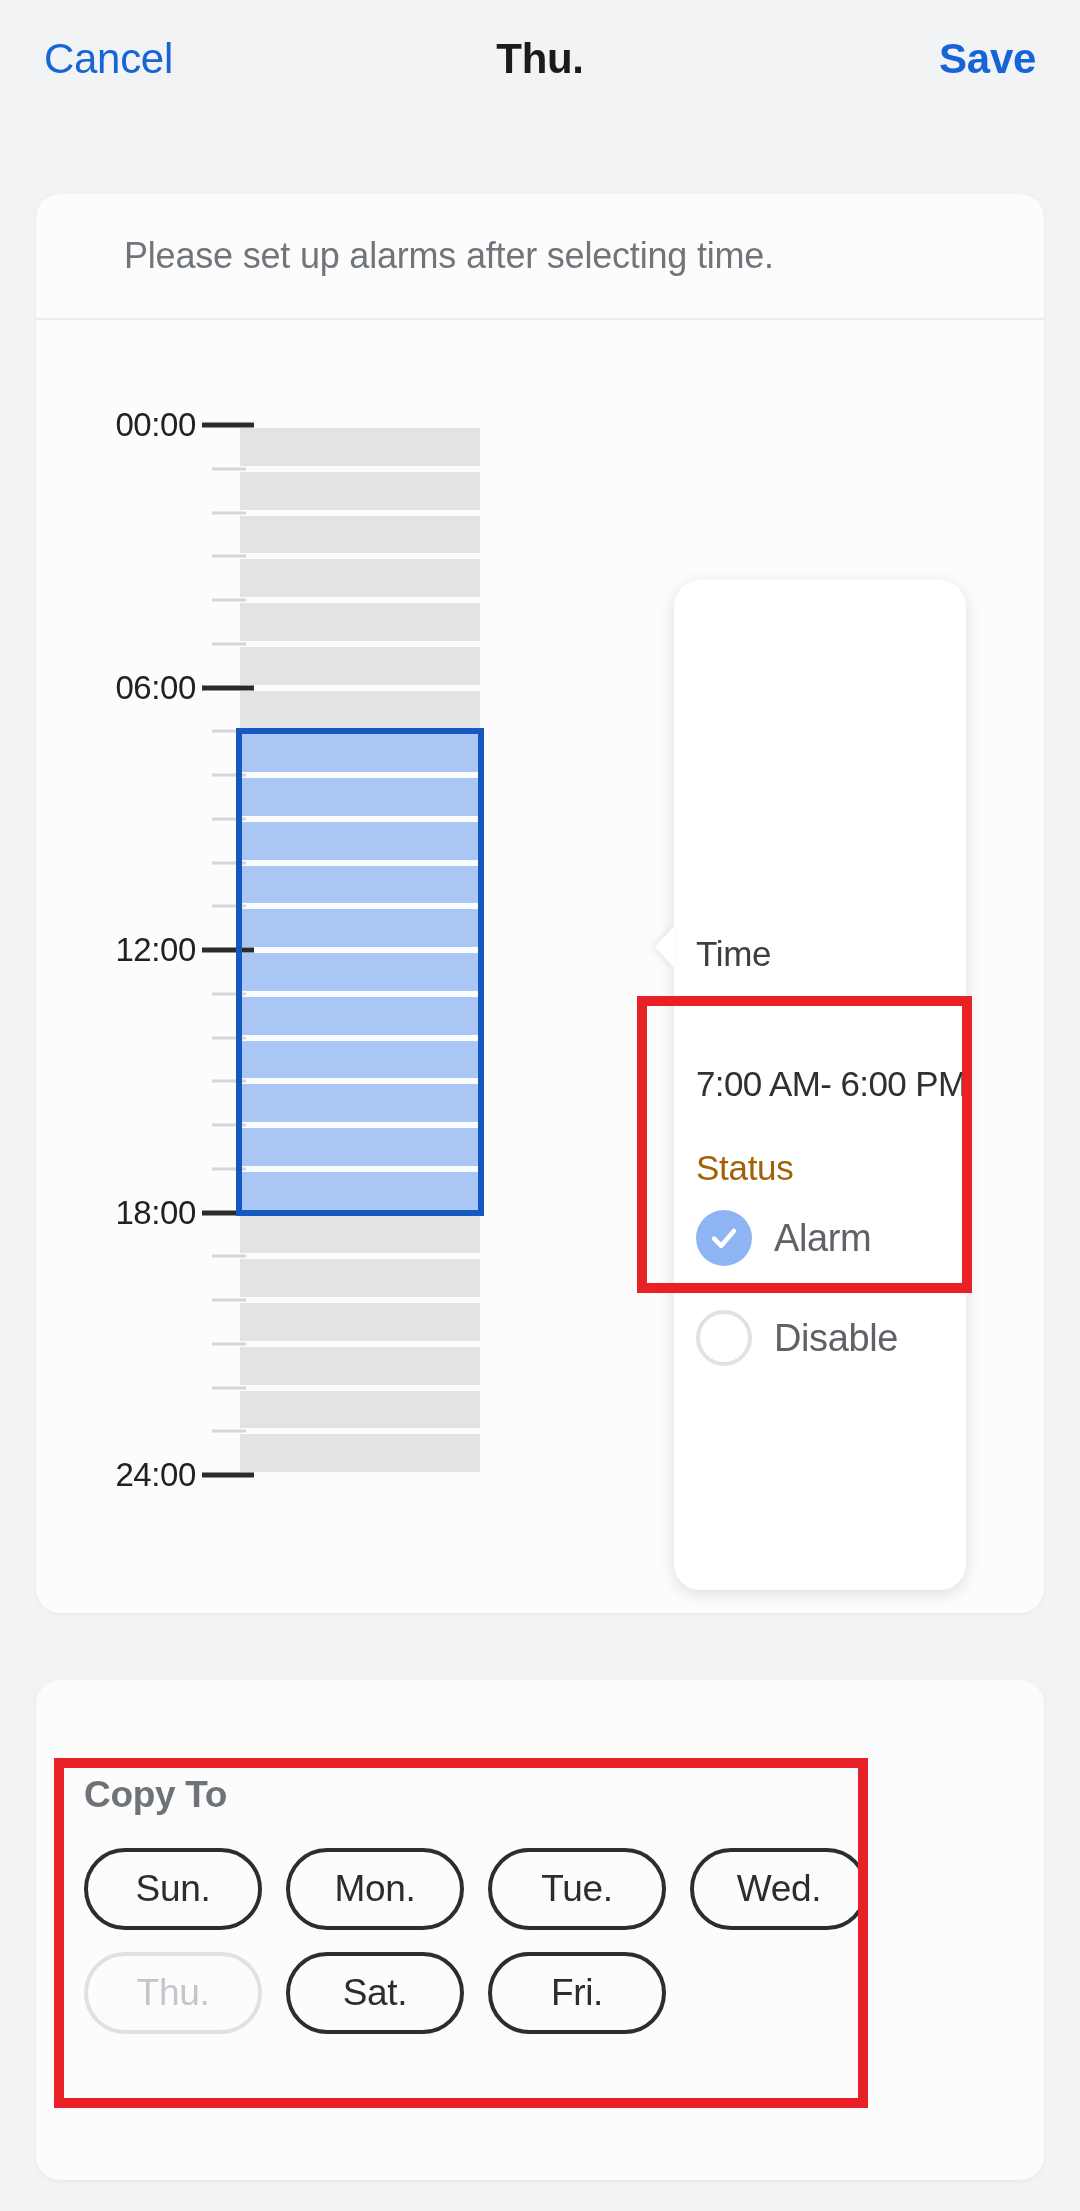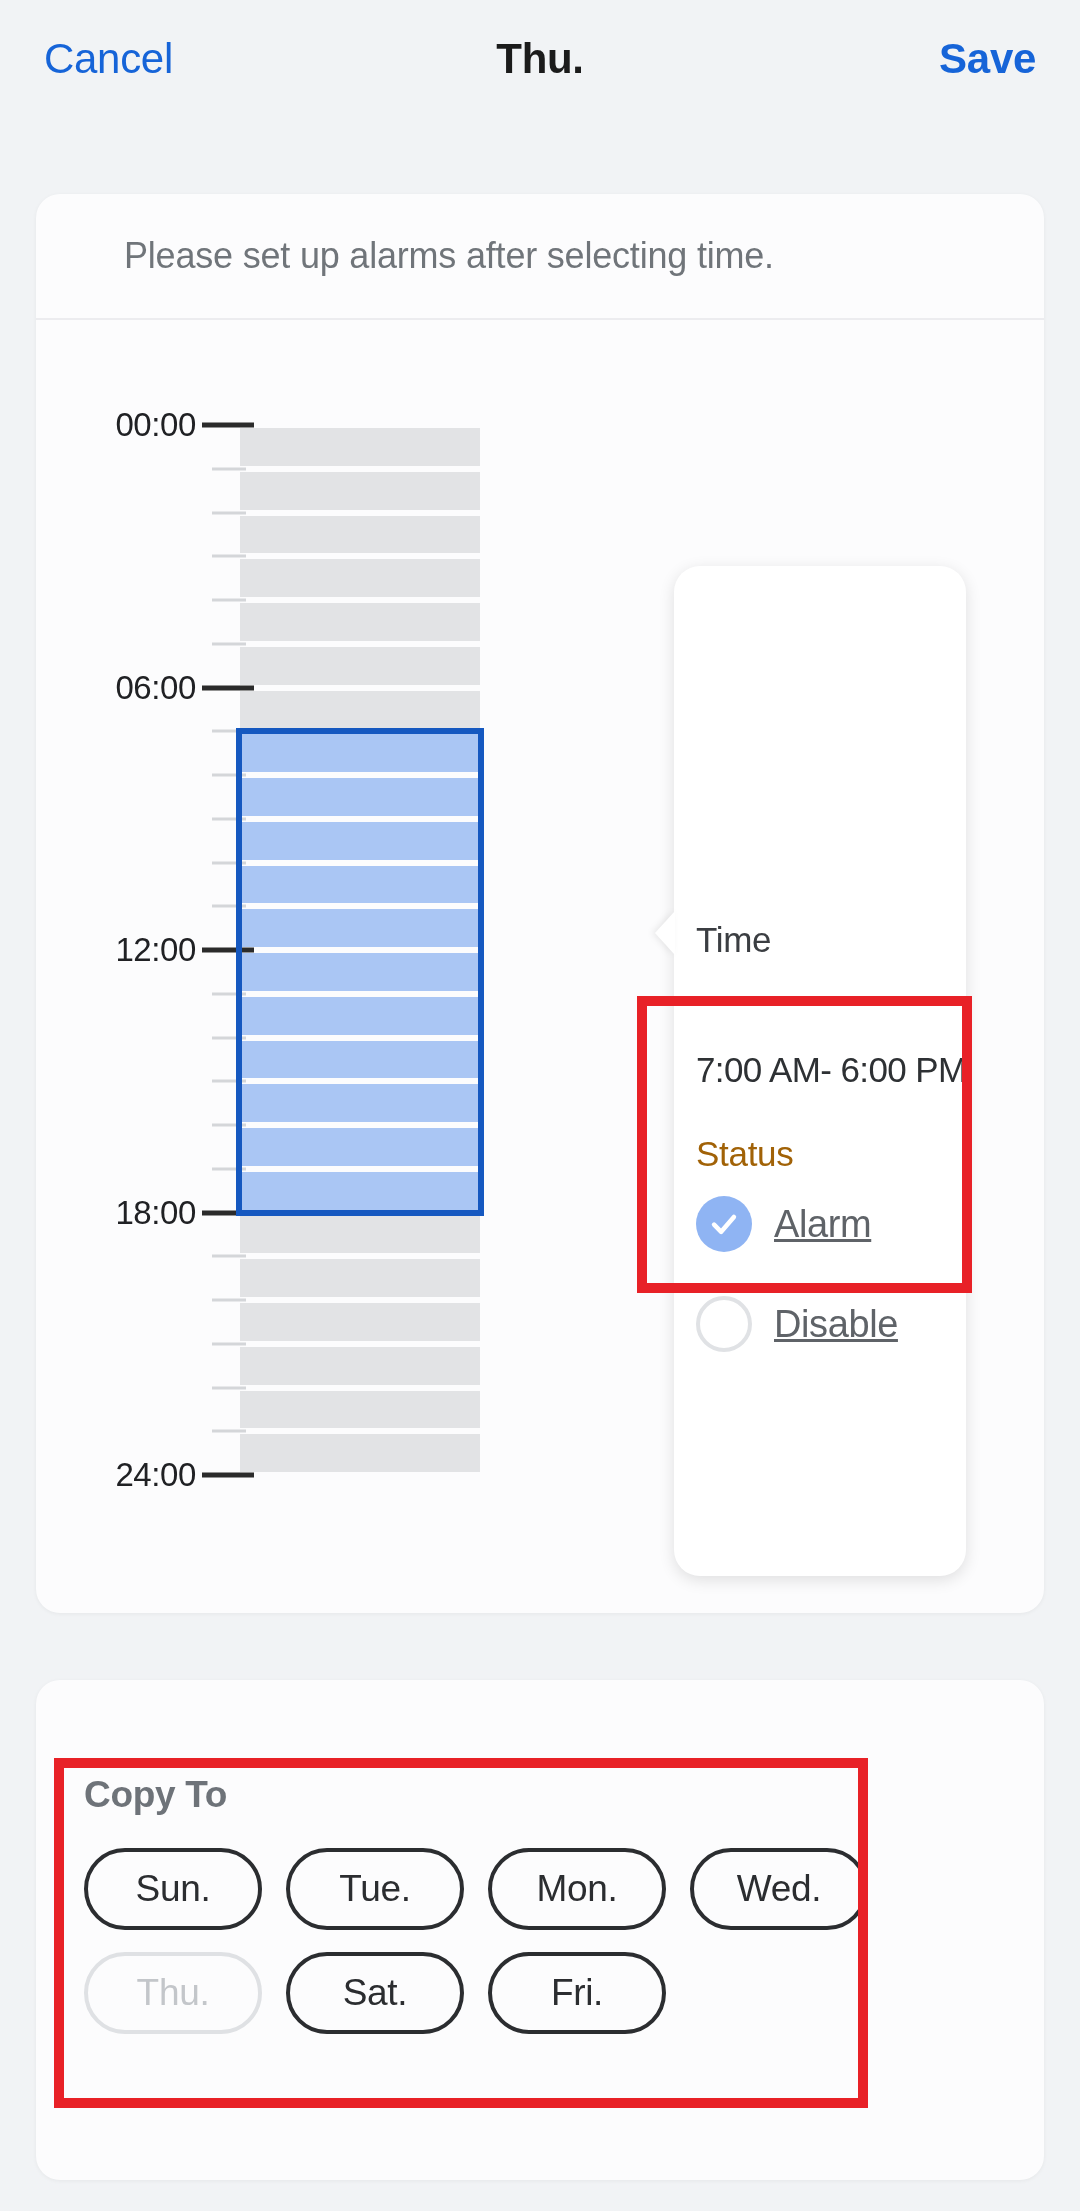--- a/index.html
+++ b/index.html
@@ -126,21 +126,21 @@
     width: 248px;
     border: 6px solid #1558c0;
     background: transparent;
     pointer-events: none;
   }
 
   
   .detail-panel {
     position: absolute;
     left: 638px;
-    top: 372px;
+    top: 386px;
     width: 292px;
     height: 1010px;
     background: #ffffff;
     border-radius: 26px;
     box-shadow: 0 4px 16px rgba(0,0,0,0.12);
   }
   .panel-caret {
     position: absolute;
     left: -19px;
     top: 345px;
@@ -185,21 +185,20 @@
     flex: 0 0 56px;
     display: flex; align-items: center; justify-content: center;
   }
   .radio.on { background: #8fb4f3; }
   .radio.off { border: 4px solid #e0e2e5; background: #fff; }
   .radio.on svg { display: block; }
   .radio-text {
     font-size: 38px;
     color: #5f6368;
     letter-spacing: -0.4px;
-    text-decoration: underline;
   }
 
   
   .copy-card {
     position: absolute;
     left: 36px;
     top: 1680px;
     width: 1008px;
     height: 500px;
     background: #fcfcfd;
@@ -353,22 +352,22 @@
         </div>
       </div>
     </div>
   </div>
 
   <div class="copy-card">
     <div class="copy-title">Copy To</div>
     <div class="chip-rows" id="chip-rows">
         <div class="chip-row">
           <div class="chip">Sun.</div>
+          <div class="chip">Mon.</div>
           <div class="chip">Tue.</div>
-          <div class="chip">Mon.</div>
           <div class="chip">Wed.</div>
         </div>
         <div class="chip-row">
           <div class="chip disabled">Thu.</div>
           <div class="chip">Sat.</div>
           <div class="chip">Fri.</div>
         </div>
       </div>
   </div>
 

